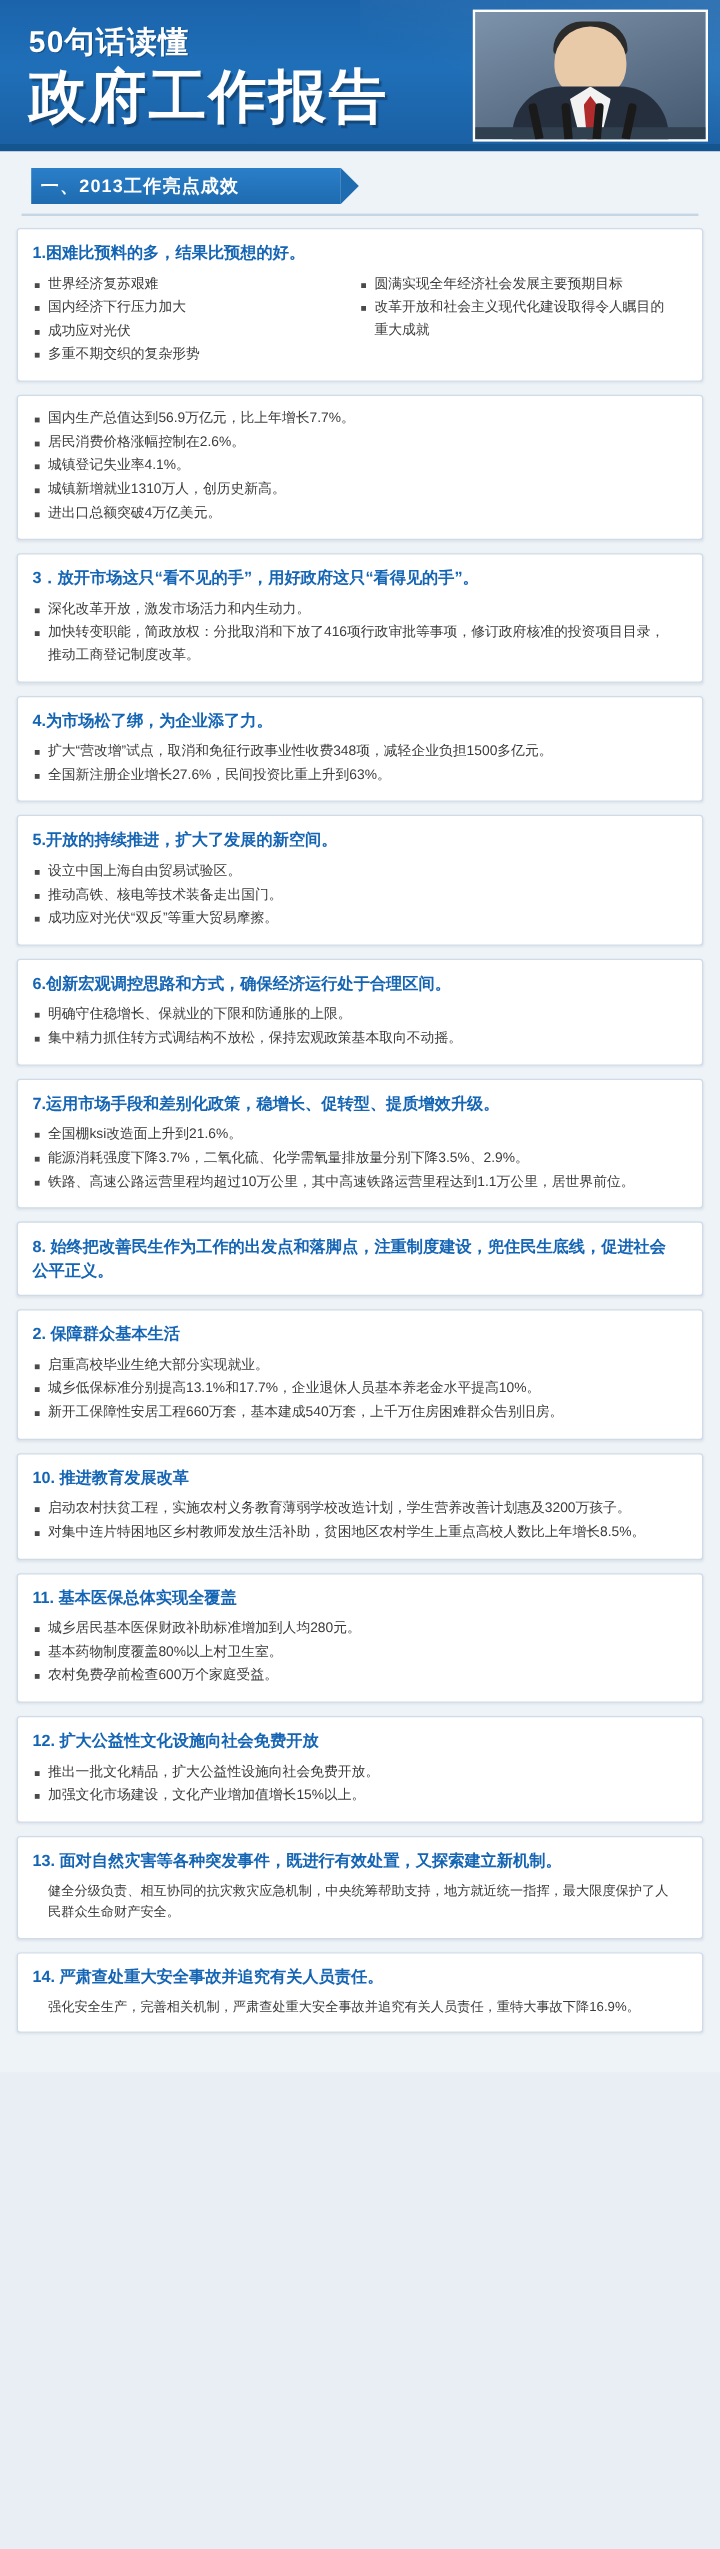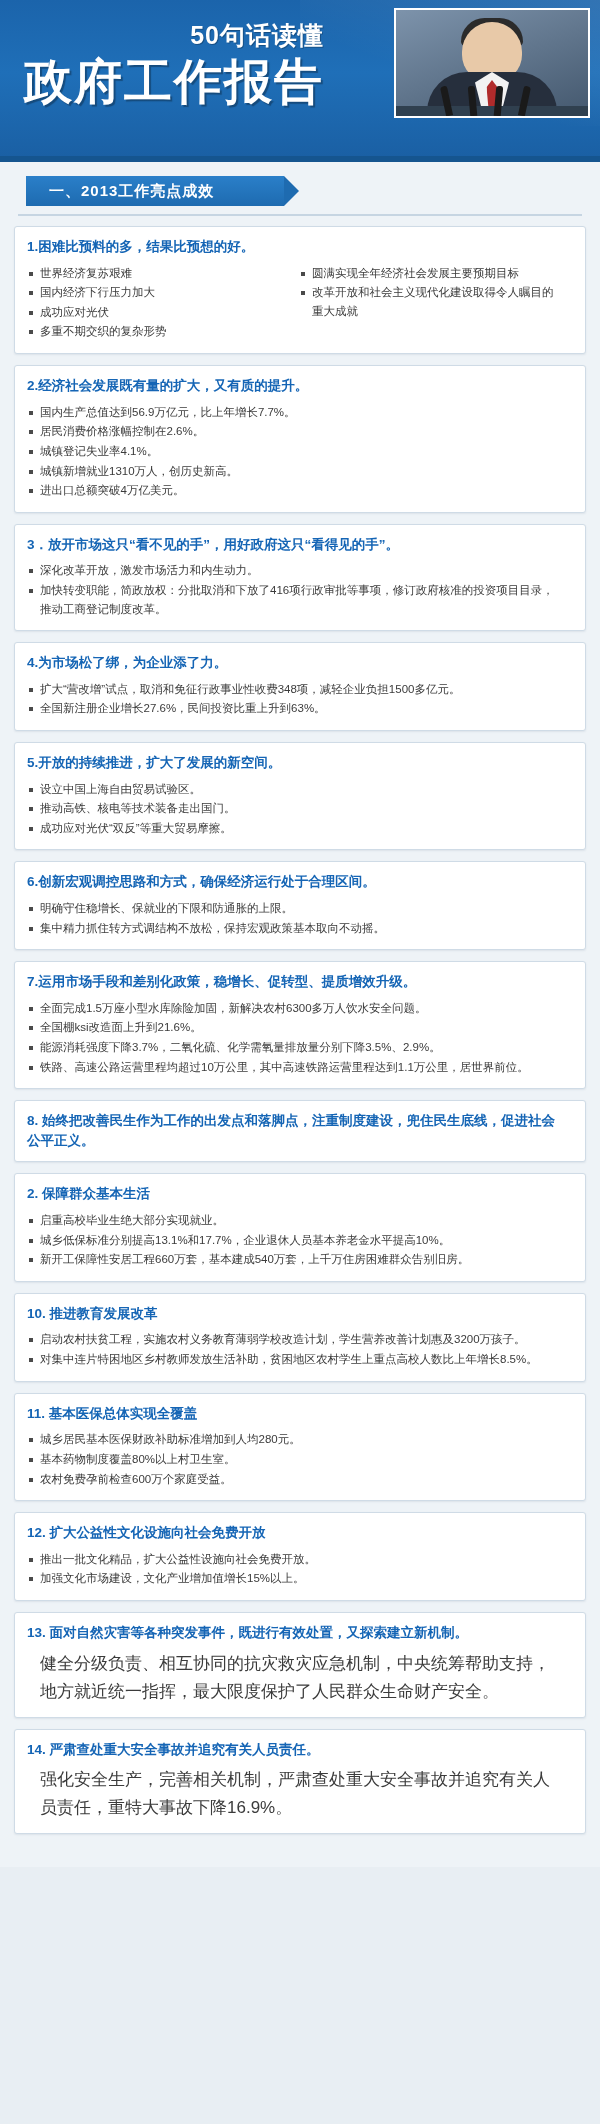--- a/index.html
+++ b/index.html
@@ -11,24 +11,23 @@
   .page {
     width: 600px;
     margin: 0 auto;
     background: #eef3f7;
     position: relative;
     overflow: hidden;
   }
   
   .header {
     position: relative;
-    height: 162px;
+    height: 126px;
     background: linear-gradient(180deg, #1b64ab 0%, #1f6fb8 45%, #1a5fa3 100%);
     overflow: hidden;
-    text-align: right;
   }
   .header::after {
     content: "";
     position: absolute;
     left: 0; bottom: 0; width: 100%; height: 6px;
     background: #15558f;
   }
   .header-diag {
     position: absolute;
     top: 0; right: 0;
@@ -133,21 +132,21 @@
   }
   .section-bar {
     position: relative;
     display: flex;
     align-items: center;
     height: 30px;
     background: linear-gradient(180deg, #2a7fc9 0%, #1e6bb0 100%);
     color: #fff;
     font-size: 15px;
     font-weight: bold;
-    padding-left: 23px;
+    padding-left: 8px;
     width: 258px;
     margin-left: 12px;
     letter-spacing: 1px;
   }
   .section-bar::after {
     content: "";
     position: absolute;
     right: -15px; top: 0;
     border-top: 15px solid transparent;
     border-bottom: 15px solid transparent;
@@ -194,21 +193,21 @@
   }
   .bullets li::before {
     content: "";
     position: absolute;
     left: 2px; top: 8px;
     width: 4px; height: 4px;
     background: #4a4a4a;
   }
   .plain-text {
     color: #3b3b3b;
-    font-size: 17px;
+    font-size: 11px;
     line-height: 1.65;
     padding-left: 13px;
   }
   .cols2 {
     display: flex;
     gap: 10px;
   }
   .cols2 > ul { flex: 1 1 50%; }
 </style>
 </head>
@@ -255,21 +254,20 @@
           <li>多重不期交织的复杂形势</li>
         </ul>
         <ul class="bullets">
           <li>圆满实现全年经济社会发展主要预期目标</li>
           <li>改革开放和社会主义现代化建设取得令人瞩目的重大成就</li>
         </ul>
       </div>
     </div>
 
     <div class="card">
-      <div class="card-head">2.经济社会发展既有量的扩大，又有质的提升。</div>
       <ul class="bullets">
         <li>国内生产总值达到56.9万亿元，比上年增长7.7%。</li>
         <li>居民消费价格涨幅控制在2.6%。</li>
         <li>城镇登记失业率4.1%。</li>
         <li>城镇新增就业1310万人，创历史新高。</li>
         <li>进出口总额突破4万亿美元。</li>
       </ul>
     </div>
 
     <div class="card">
@@ -301,21 +299,20 @@
       <div class="card-head">6.创新宏观调控思路和方式，确保经济运行处于合理区间。</div>
       <ul class="bullets">
         <li>明确守住稳增长、保就业的下限和防通胀的上限。</li>
         <li>集中精力抓住转方式调结构不放松，保持宏观政策基本取向不动摇。</li>
       </ul>
     </div>
 
     <div class="card">
       <div class="card-head">7.运用市场手段和差别化政策，稳增长、促转型、提质增效升级。</div>
       <ul class="bullets">
-        <li>全面完成1.5万座小型水库除险加固，新解决农村6300多万人饮水安全问题。</li>
         <li>全国棚ksi改造面上升到21.6%。</li>
         <li>能源消耗强度下降3.7%，二氧化硫、化学需氧量排放量分别下降3.5%、2.9%。</li>
         <li>铁路、高速公路运营里程均超过10万公里，其中高速铁路运营里程达到1.1万公里，居世界前位。</li>
       </ul>
     </div>
 
     <div class="card">
       <div class="card-head no-sub">8. 始终把改善民生作为工作的出发点和落脚点，注重制度建设，兜住民生底线，促进社会公平正义。</div>
     </div>
 

